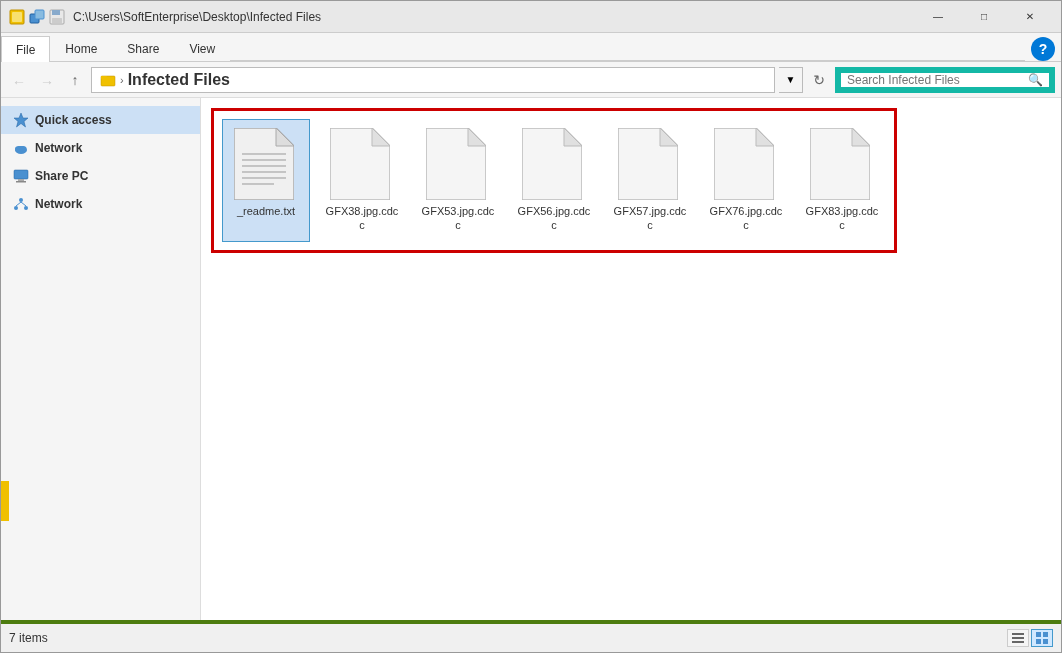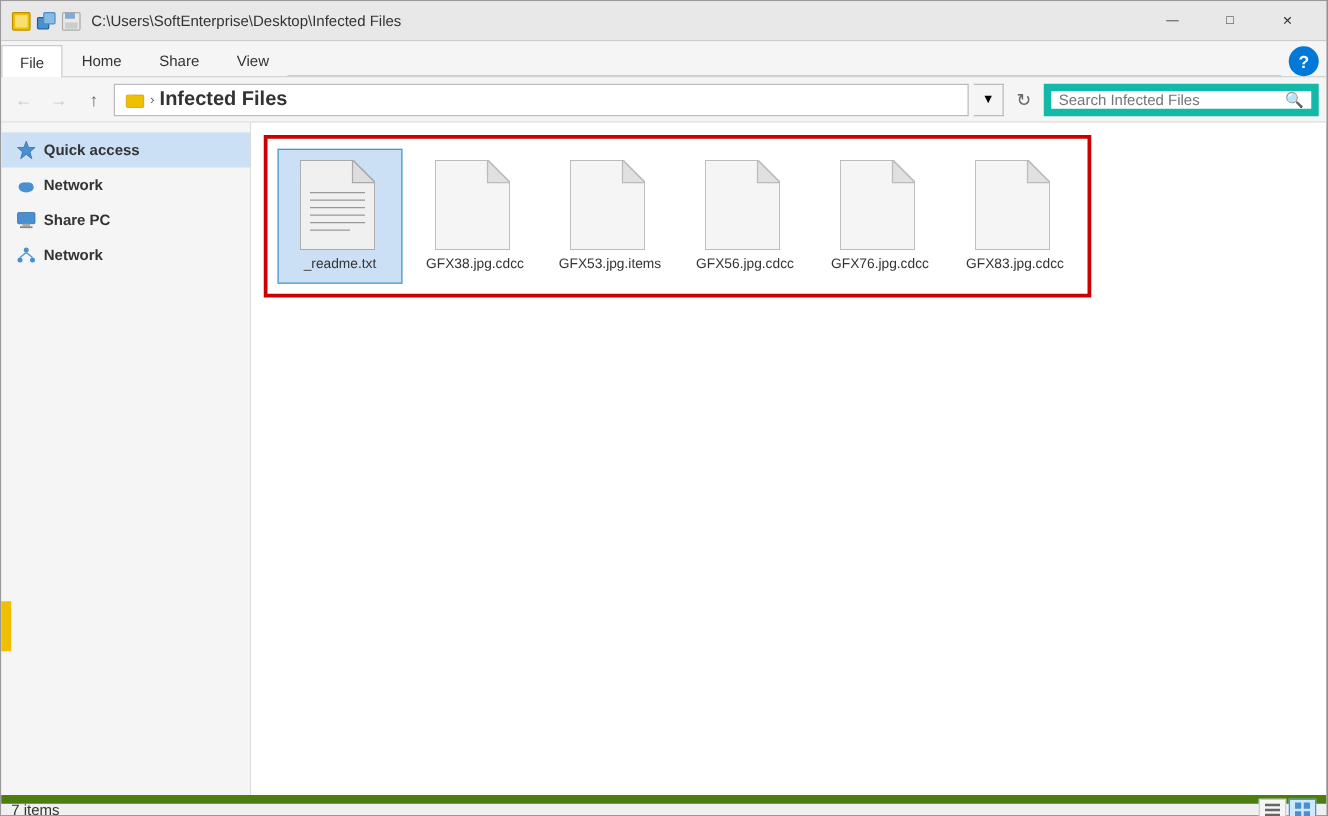--- a/index.html
+++ b/index.html
@@ -232,21 +232,21 @@
       gap: 8px;
       padding: 8px;
       border: 3px solid #cc0000;
       width: fit-content;
     }
 
     .file-item {
       display: flex;
       flex-direction: column;
       align-items: center;
-      width: 100px;
+      width: 88px;
       padding: 8px 4px;
       cursor: pointer;
       border: 1px solid transparent;
     }
     .file-item.selected { background: #cce0f5; border-color: #4499cc; }
 
     .file-icon-wrapper {
       width: 64px;
       height: 72px;
       position: relative;
@@ -256,23 +256,23 @@
     .file-name {
       font-size: 11px;
       color: #333;
       text-align: center;
       word-break: break-all;
       line-height: 1.3;
     }
 
     
     .status-bar {
-      height: 16px;
+      height: 32px;
       background: #f0f0f0;
-      border-top: 7px solid #4d7c0f;
+      border-top: 4px solid #4d7c0f;
       display: flex;
       align-items: center;
       padding: 0 8px;
       font-size: 12px;
       color: #333;
       flex-shrink: 0;
     }
 
     .status-left {
       flex: 1;
@@ -441,33 +441,42 @@
           <span class="file-name">GFX38.jpg.cdcc</span>
         </div>
 
         <div class="file-item">
           <div class="file-icon-wrapper">
             <svg width="60" height="72" viewBox="0 0 60 72">
               <polygon points="0,0 42,0 60,18 60,72 0,72" fill="#f5f5f5" stroke="#bbb" stroke-width="1.5"></polygon>
               <polygon points="42,0 60,18 42,18" fill="#e0e0e0" stroke="#bbb" stroke-width="1"></polygon>
             </svg>
           </div>
-          <span class="file-name">GFX53.jpg.items</span>
+          <span class="file-name">GFX53.jpg.cdcc</span>
         </div>
 
         <div class="file-item">
           <div class="file-icon-wrapper">
             <svg width="60" height="72" viewBox="0 0 60 72">
               <polygon points="0,0 42,0 60,18 60,72 0,72" fill="#f5f5f5" stroke="#bbb" stroke-width="1.5"></polygon>
               <polygon points="42,0 60,18 42,18" fill="#e0e0e0" stroke="#bbb" stroke-width="1"></polygon>
             </svg>
           </div>
           <span class="file-name">GFX56.jpg.cdcc</span>
         </div>
 
+        <div class="file-item">
+          <div class="file-icon-wrapper">
+            <svg width="60" height="72" viewBox="0 0 60 72">
+              <polygon points="0,0 42,0 60,18 60,72 0,72" fill="#f5f5f5" stroke="#bbb" stroke-width="1.5"></polygon>
+              <polygon points="42,0 60,18 42,18" fill="#e0e0e0" stroke="#bbb" stroke-width="1"></polygon>
+            </svg>
+          </div>
+          <span class="file-name">GFX57.jpg.cdcc</span>
+        </div>
 
         <div class="file-item">
           <div class="file-icon-wrapper">
             <svg width="60" height="72" viewBox="0 0 60 72">
               <polygon points="0,0 42,0 60,18 60,72 0,72" fill="#f5f5f5" stroke="#bbb" stroke-width="1.5"></polygon>
               <polygon points="42,0 60,18 42,18" fill="#e0e0e0" stroke="#bbb" stroke-width="1"></polygon>
             </svg>
           </div>
           <span class="file-name">GFX76.jpg.cdcc</span>
         </div>

